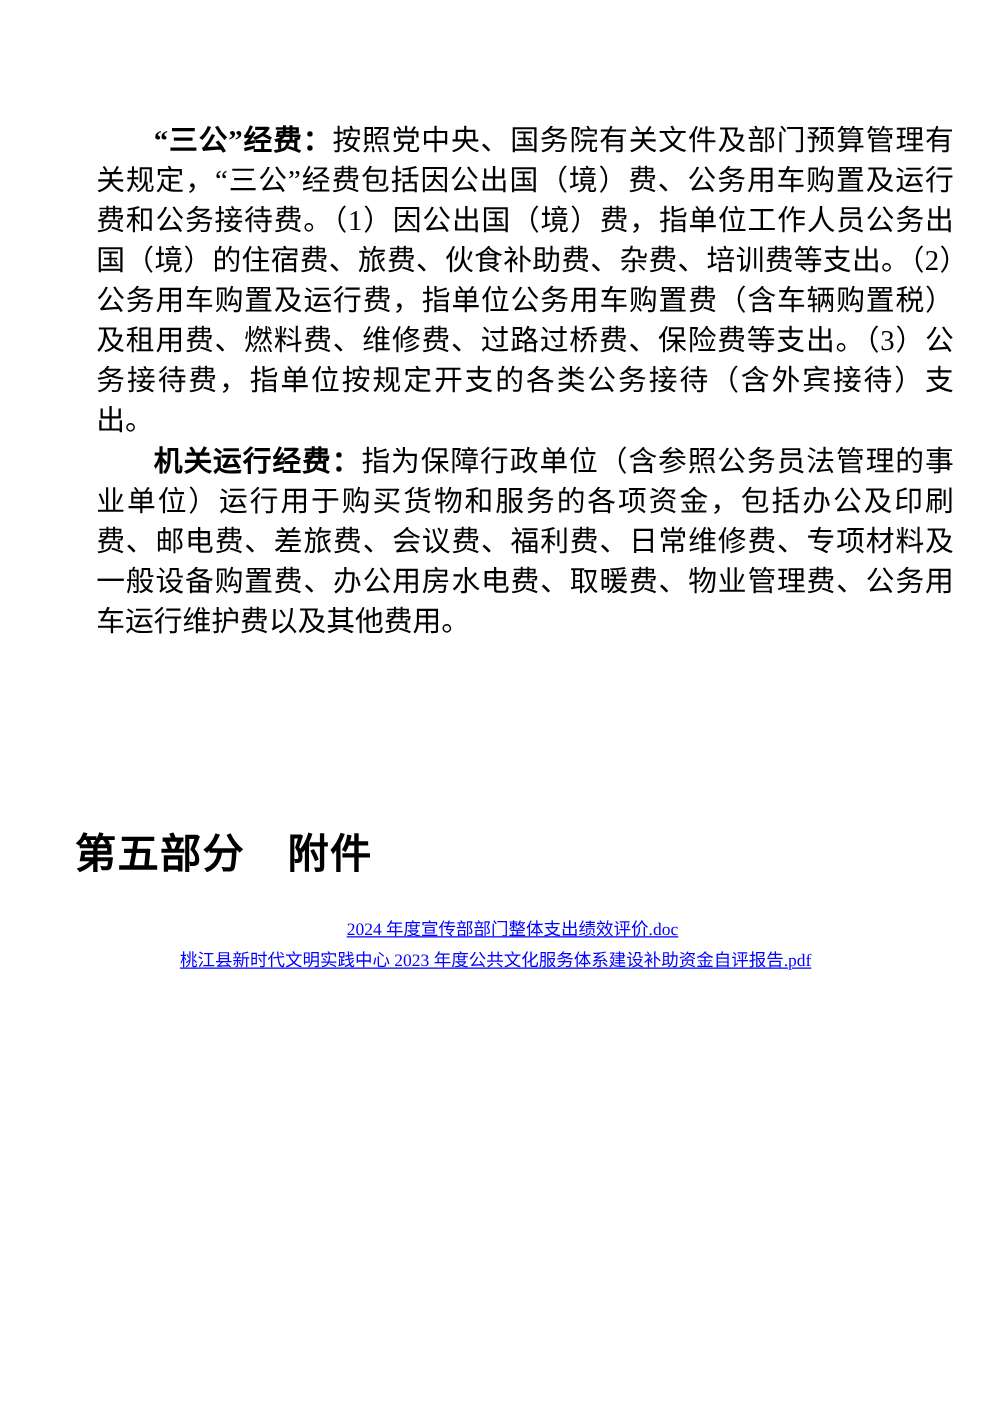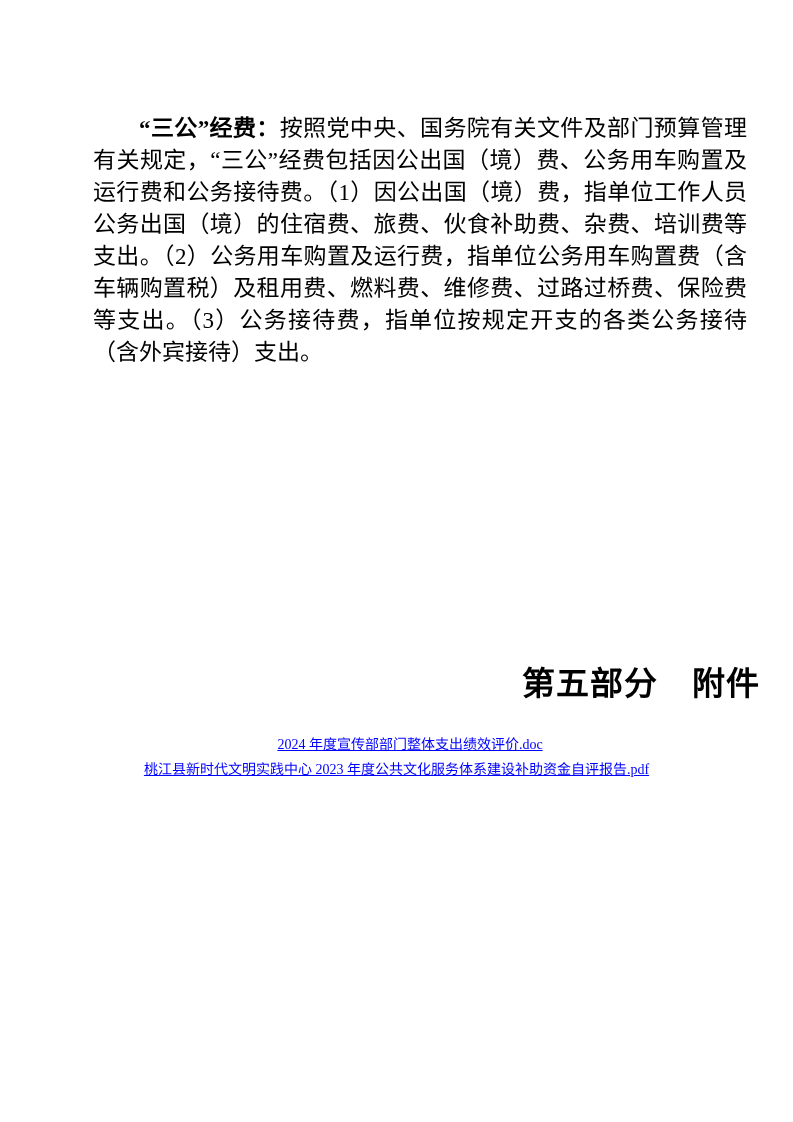--- a/index.html
+++ b/index.html
@@ -20,33 +20,33 @@
     position: absolute;
     left: 76px;
     top: 96px;
     width: 688px;
     font-size: 23px;
     line-height: 32px;
     text-align: justify;
     text-justify: inter-ideograph;
   }
   .body-text p {
-    margin: 17px;
+    margin: 1px;
     padding: 0;
     text-indent: 46px; 
   }
   .para-lead {
     font-weight: bold;
   }
   .section-heading {
     position: absolute;
-    left: 72px;
+    left: 60px;
     top: 663px;
     width: 688px;
-    text-align: right;
+    text-align: left;
     font-size: 33px;
     line-height: 42px;
     font-weight: bold;
     letter-spacing: 1px;
   }
   .attachments {
     position: absolute;
     left: 0;
     top: 732px;
     width: 793px;
@@ -68,20 +68,23 @@
 </style>
 </head>
 <body>
 
 <div class="page">
 
   <div class="body-text">
     <p>
       <span class="para-lead">“三公”经费：</span><span>按照党中央、国务院有关文件及部门预算管理有关规定，“三公”经费包括因公出国（境）费、公务用车购置及运行费和公务接待费。（1）因公出国（境）费，指单位工作人员公务出国（境）的住宿费、旅费、伙食补助费、杂费、培训费等支出。（2）公务用车购置及运行费，指单位公务用车购置费（含车辆购置税）及租用费、燃料费、维修费、过路过桥费、保险费等支出。（3）公务接待费，指单位按规定开支的各类公务接待（含外宾接待）支出。</span>
     </p>
+    <p>
+      <span class="para-lead">机关运行经费：</span><span>指为保障行政单位（含参照公务员法管理的事业单位）运行用于购买货物和服务的各项资金，包括办公及印刷费、邮电费、差旅费、会议费、福利费、日常维修费、专项材料及一般设备购置费、办公用房水电费、取暖费、物业管理费、公务用车运行维护费以及其他费用。</span>
+    </p>
   </div>
 
   <div class="section-heading">第五部分　附件</div>
 
   <div class="attachments">
     <p class="link-line first">
       <a class="doc-link">2024 年度宣传部部门整体支出绩效评价.doc</a>
     </p>
     <p class="link-line">
       <a class="doc-link">桃江县新时代文明实践中心 2023 年度公共文化服务体系建设补助资金自评报告.pdf</a>

